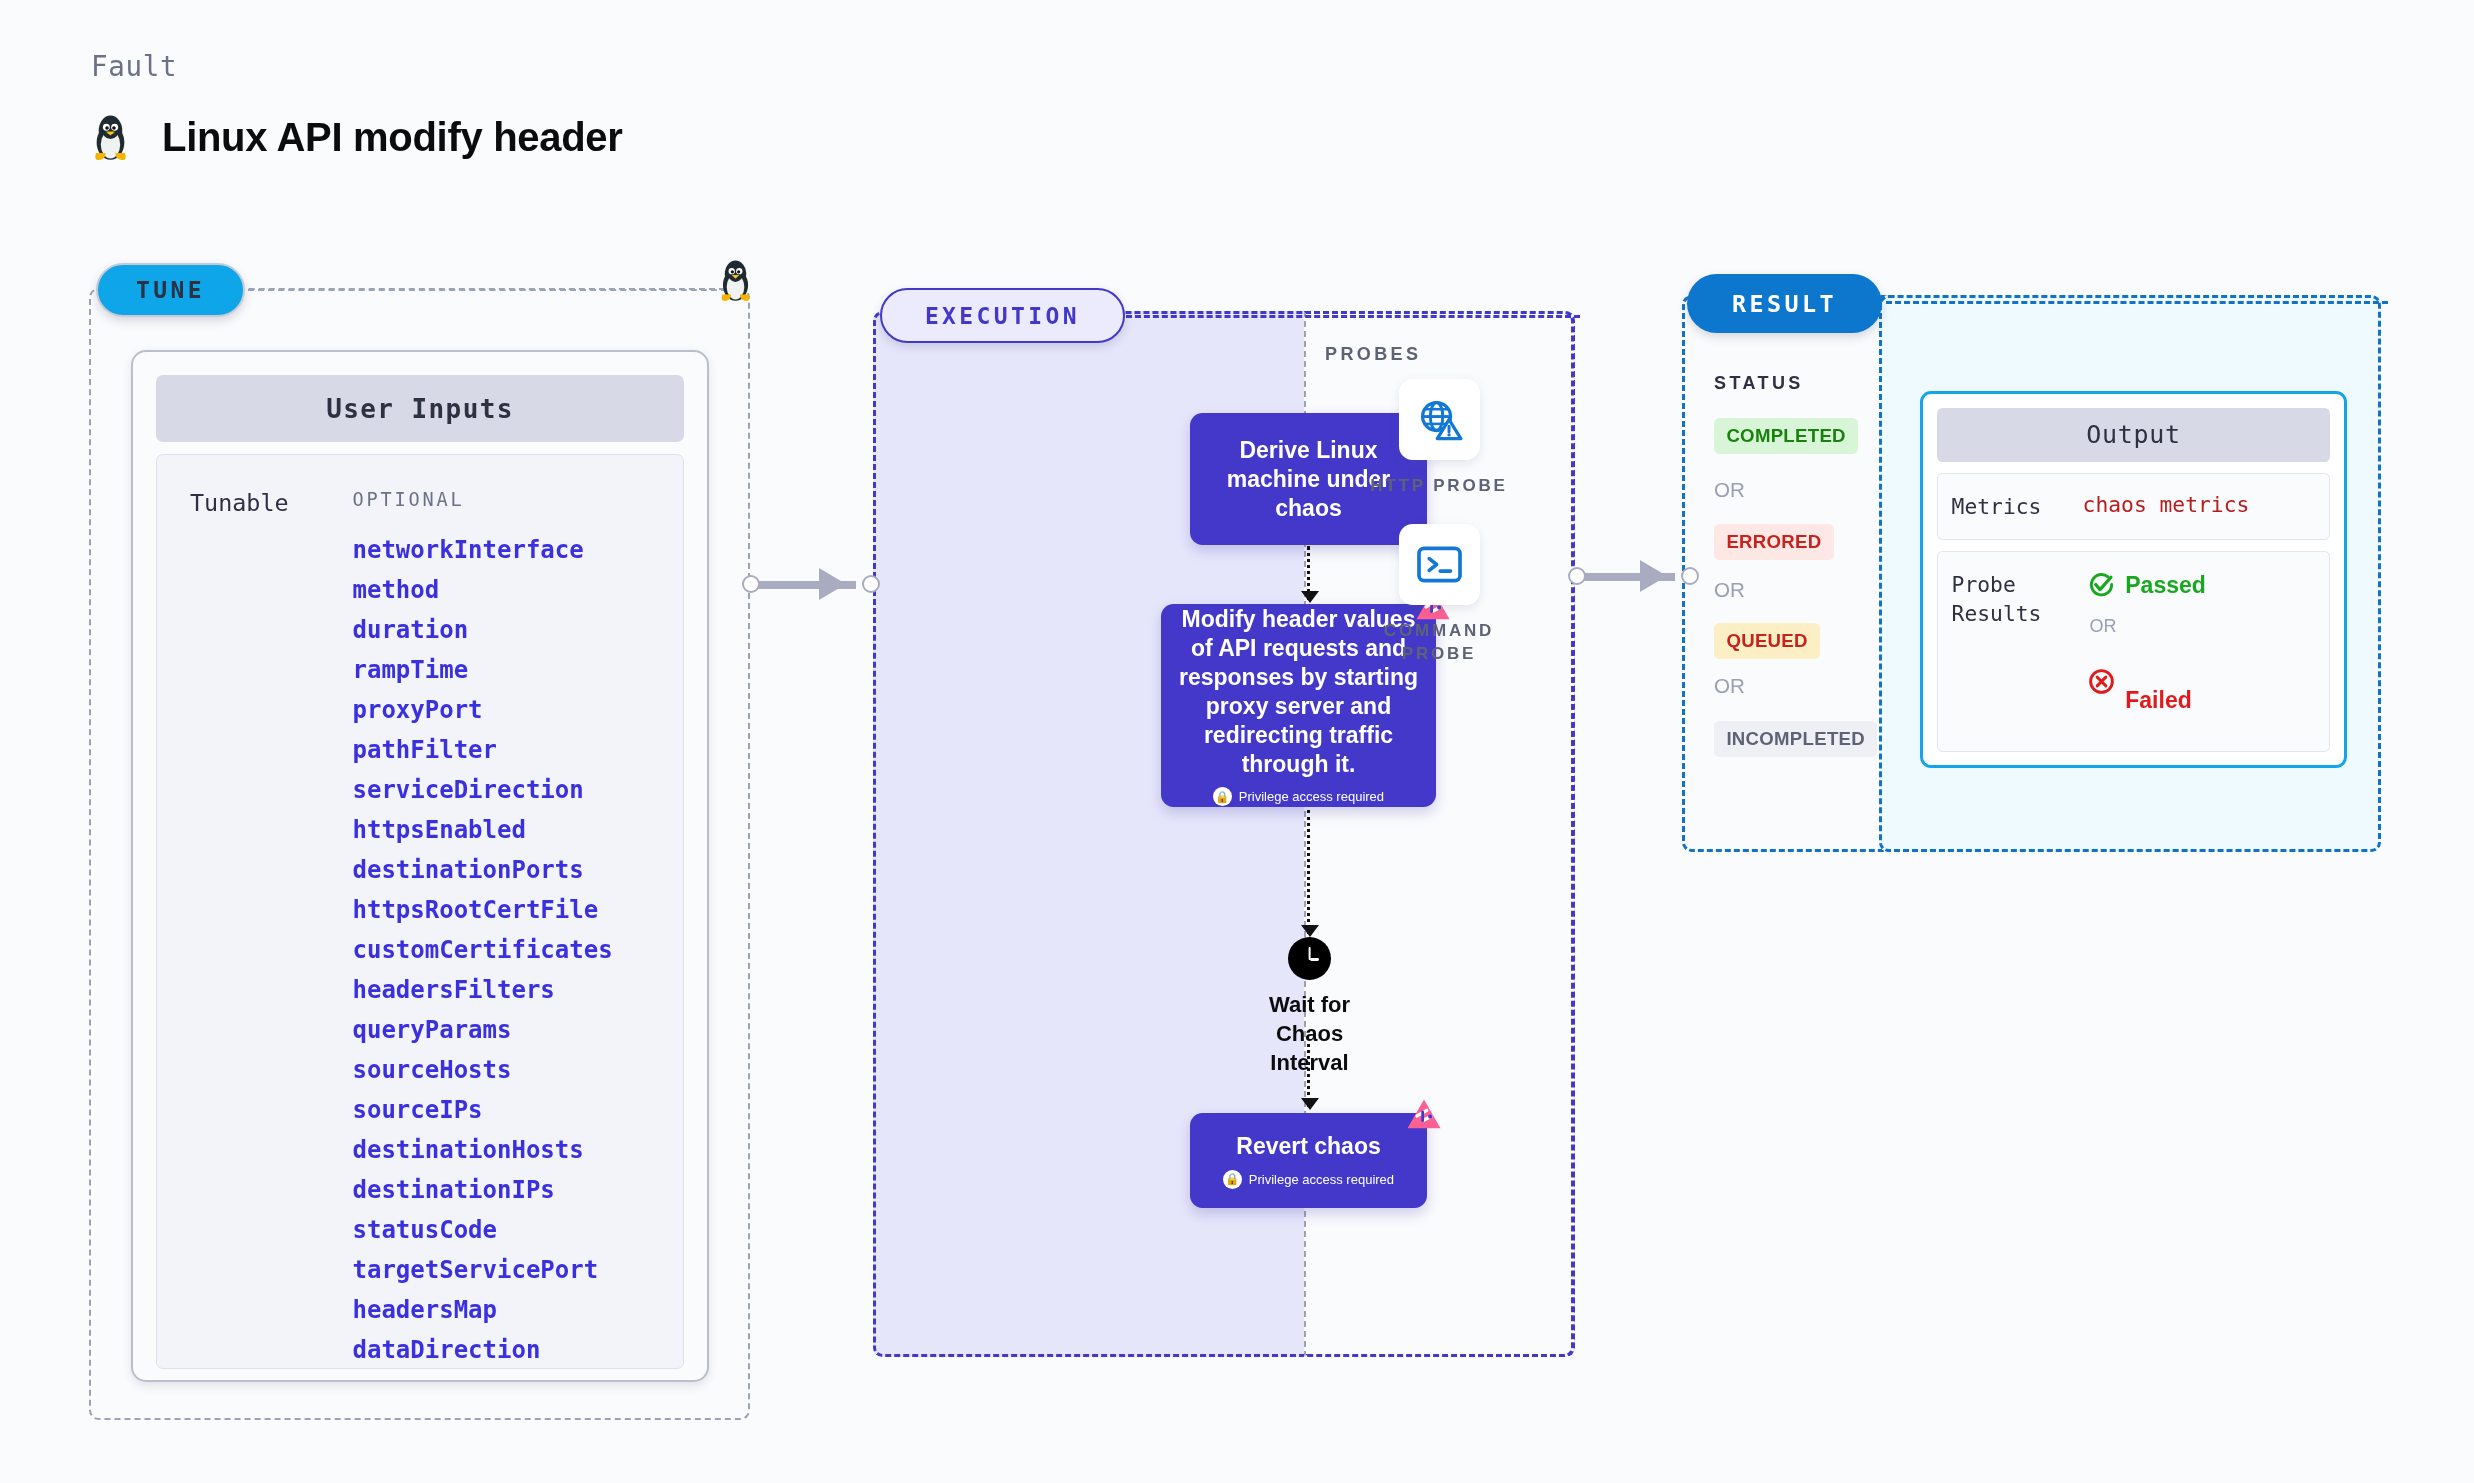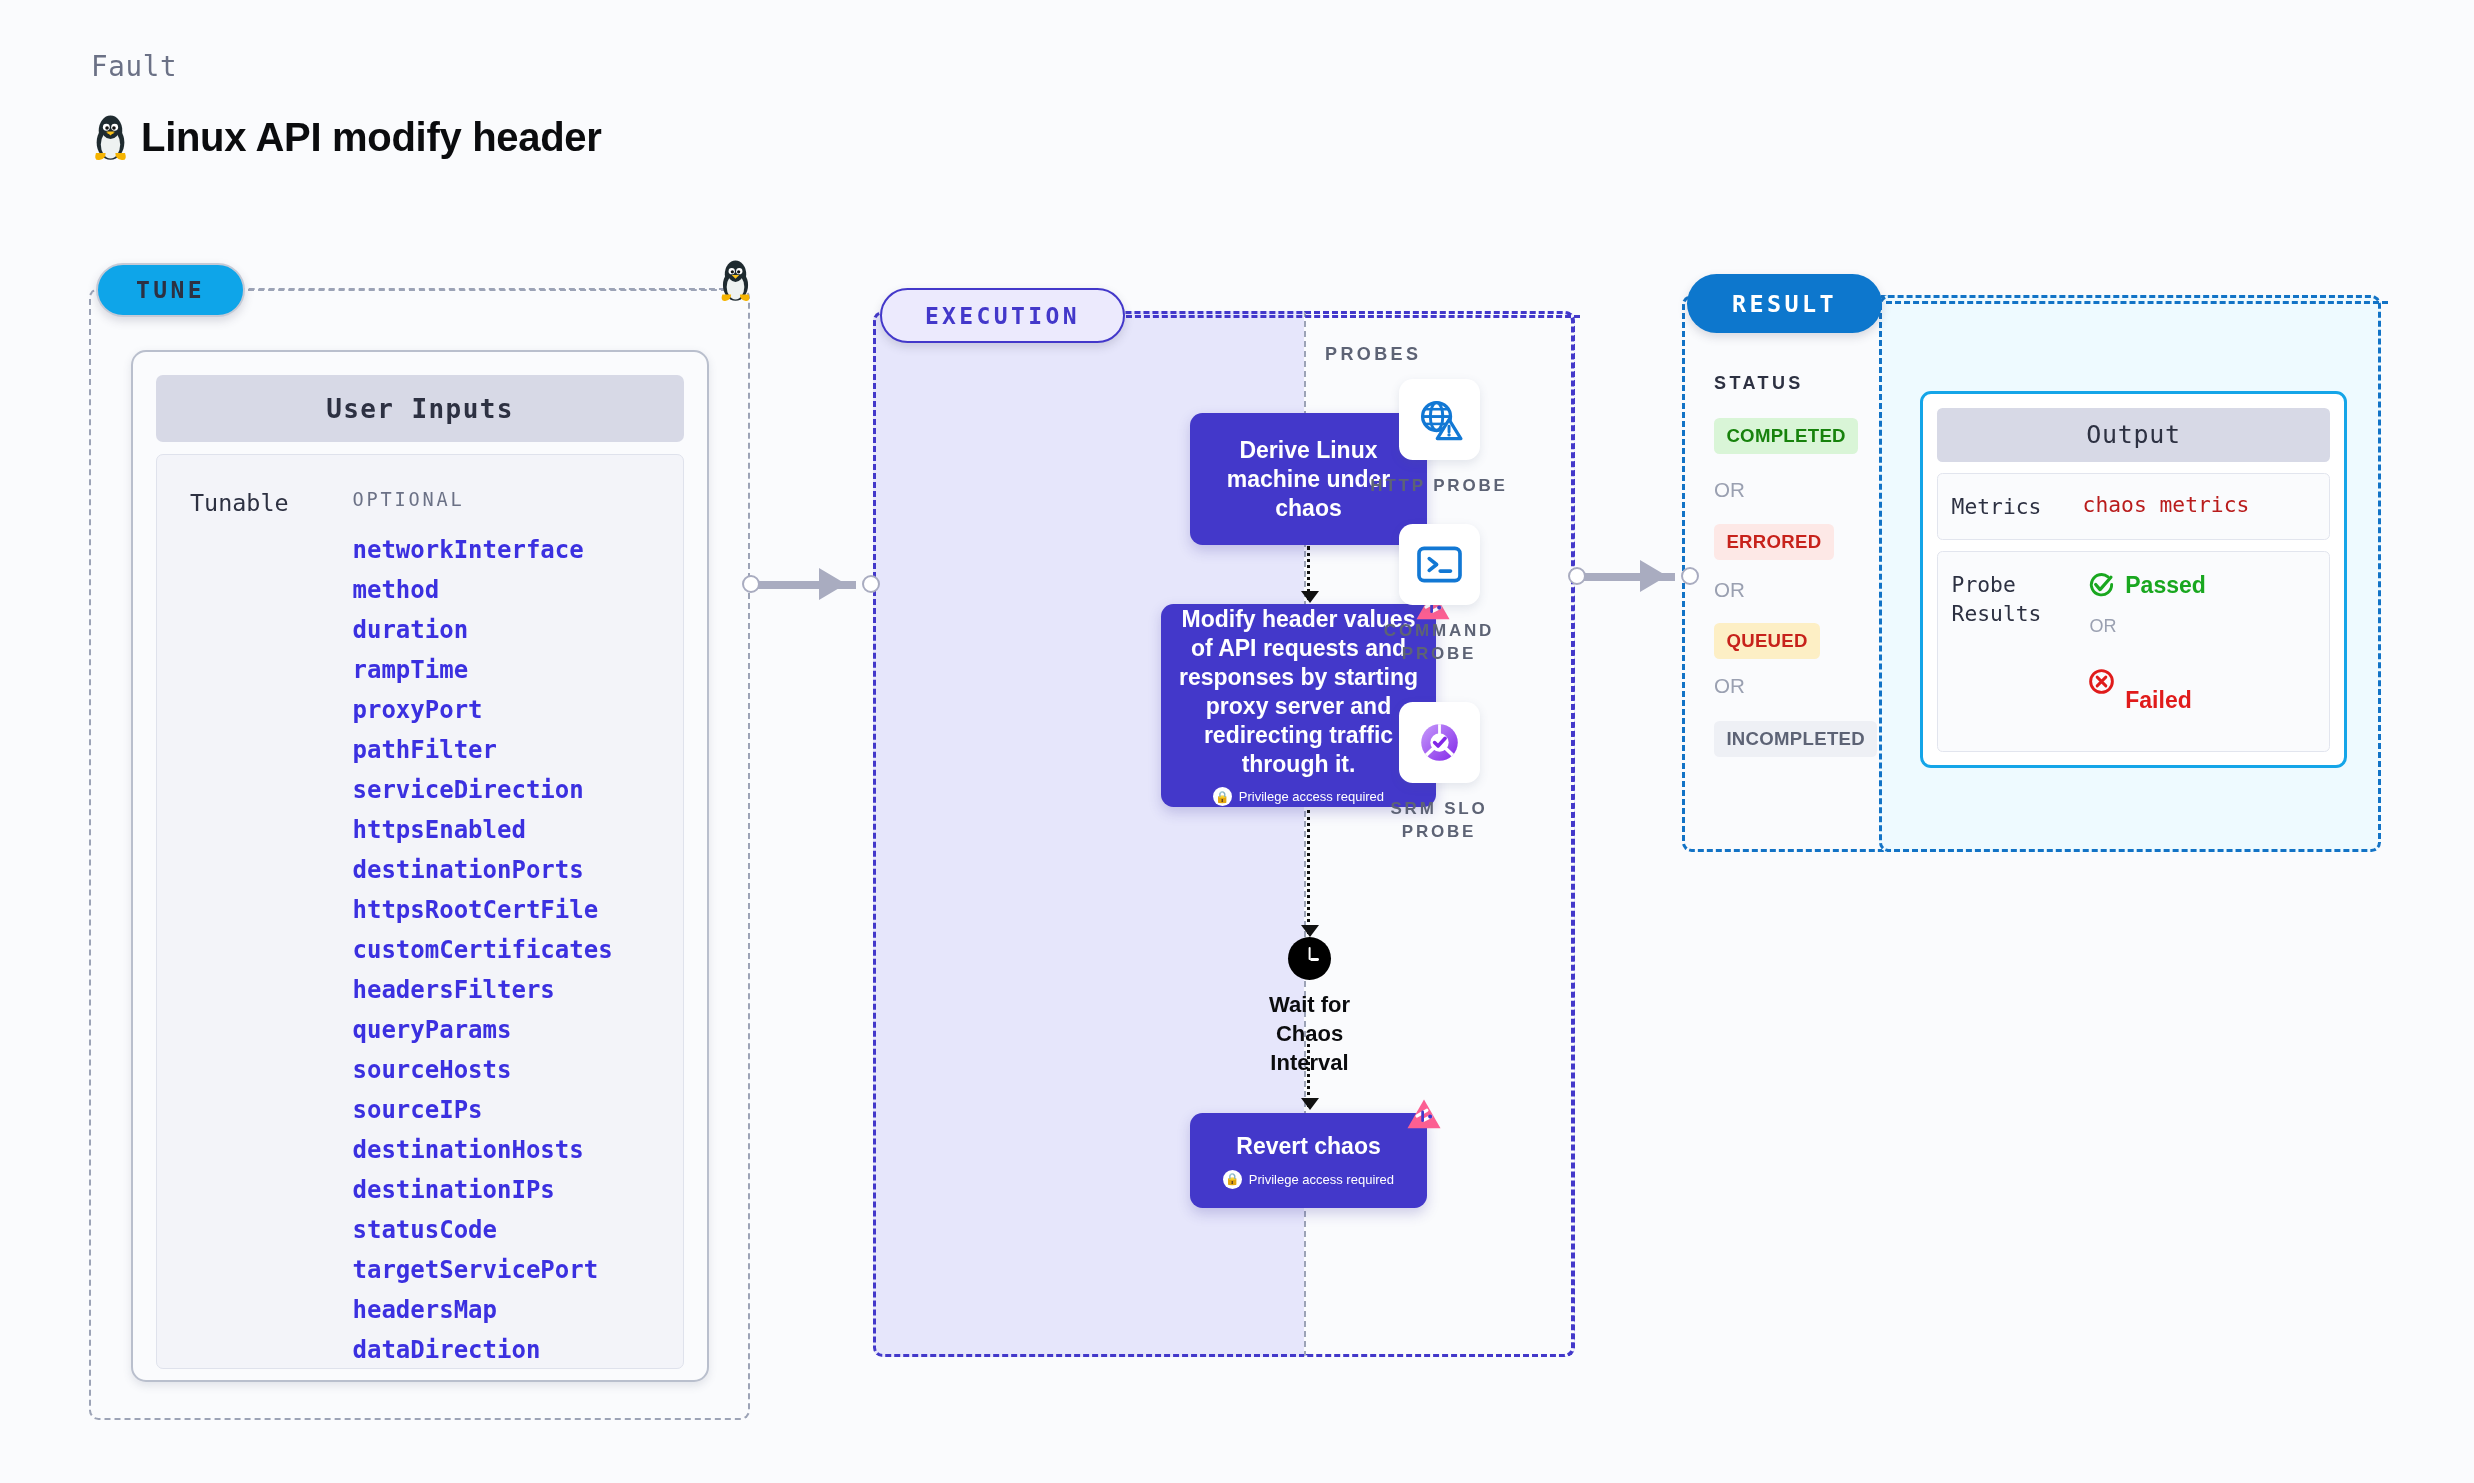--- a/index.html
+++ b/index.html
@@ -12,21 +12,21 @@
   #root { position: relative; width: 2475px; height: 1483px; }
 
   
   .fault-label {
     position: absolute; left: 91px; top: 50px;
     font-family: "DejaVu Sans Mono", monospace;
     font-size: 27.5px; color: #6b7186; letter-spacing: 0.7px;
   }
   .title-row {
     position: absolute; left: 89px; top: 110px;
-    display: flex; align-items: center; gap: 9px;
+    display: flex; align-items: center; gap: 30px;
   }
   .title-text {
     font-size: 40px; font-weight: bold; color: #0b0c0e;
     letter-spacing: -0.3px;
   }
   .tux { width: 43px; height: 54px; display:block; }
 
   
   .stage {
     position: absolute;
@@ -486,38 +486,20 @@
     <div class="probe-icon-box">
       <svg viewBox="0 0 64 56" width="47" height="41">
         <rect x="4" y="6" width="56" height="44" rx="7" fill="none" stroke="#1278d4" stroke-width="5"></rect>
         <path d="M18 20 L28 28 L18 36" fill="none" stroke="#1278d4" stroke-width="5" stroke-linecap="round" stroke-linejoin="round"></path>
         <line x1="33" y1="37" x2="47" y2="37" stroke="#1278d4" stroke-width="5" stroke-linecap="round"></line>
       </svg>
     </div>
     <div class="probe-label">COMMAND PROBE</div>
   </div>
 
-  <div class="probe probe-3">
-    <div class="probe-icon-box">
-      <svg viewBox="0 0 64 64" width="45" height="45">
-        <defs>
-          <linearGradient id="slograd" x1="0" y1="0" x2="1" y2="1">
-            <stop offset="0%" stop-color="#c79bfb"></stop>
-            <stop offset="100%" stop-color="#8227e8"></stop>
-          </linearGradient>
-        </defs>
-        <circle cx="32" cy="32" r="26" fill="url(#slograd)"></circle>
-        <path d="M32 6 L32 32" stroke="#fff" stroke-width="4"></path>
-        <path d="M13 50 L32 32 L51 50" stroke="#fff" stroke-width="5" fill="none"></path>
-        <circle cx="32" cy="32" r="13" fill="#fff"></circle>
-        <path d="M25 32 L30 37 L40 26" fill="none" stroke="#8227e8" stroke-width="5" stroke-linecap="round" stroke-linejoin="round"></path>
-      </svg>
-    </div>
-    <div class="probe-label">SRM SLO PROBE</div>
-  </div>
 
   <div class="conn conn-2">
     <div class="bar"></div>
       <div class="head"></div>
     <div class="dot l"></div>
       <div class="dot r"></div>
   </div>
 
   <div class="status-title">STATUS</div>
   <div class="status-badge sb-completed">COMPLETED</div>

